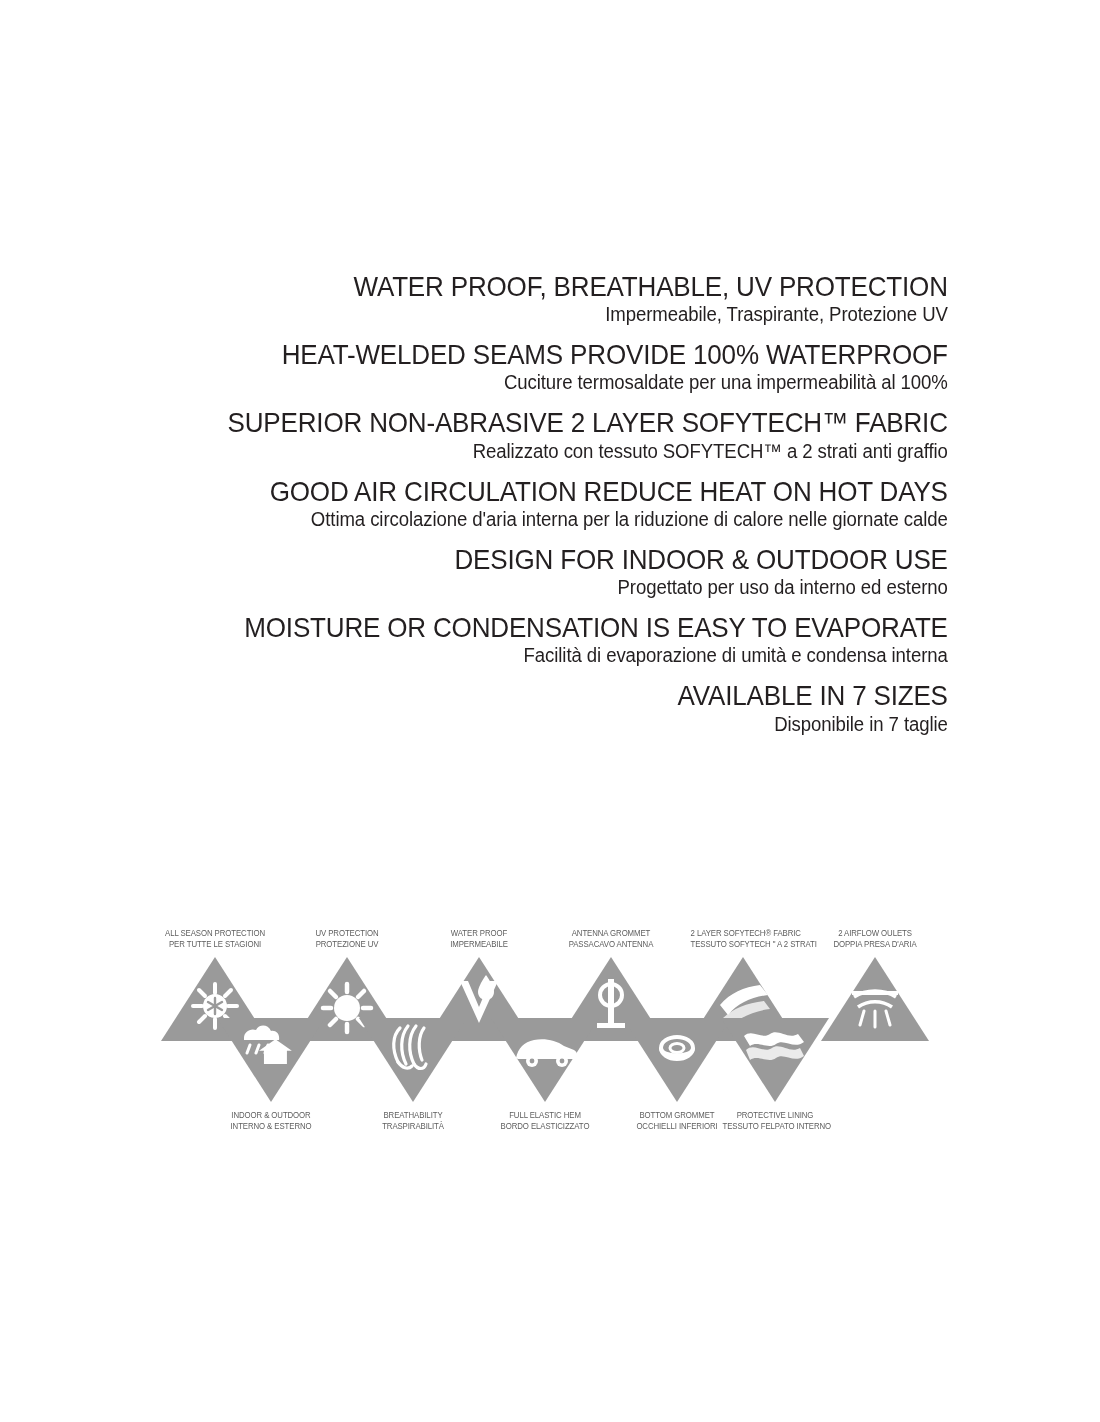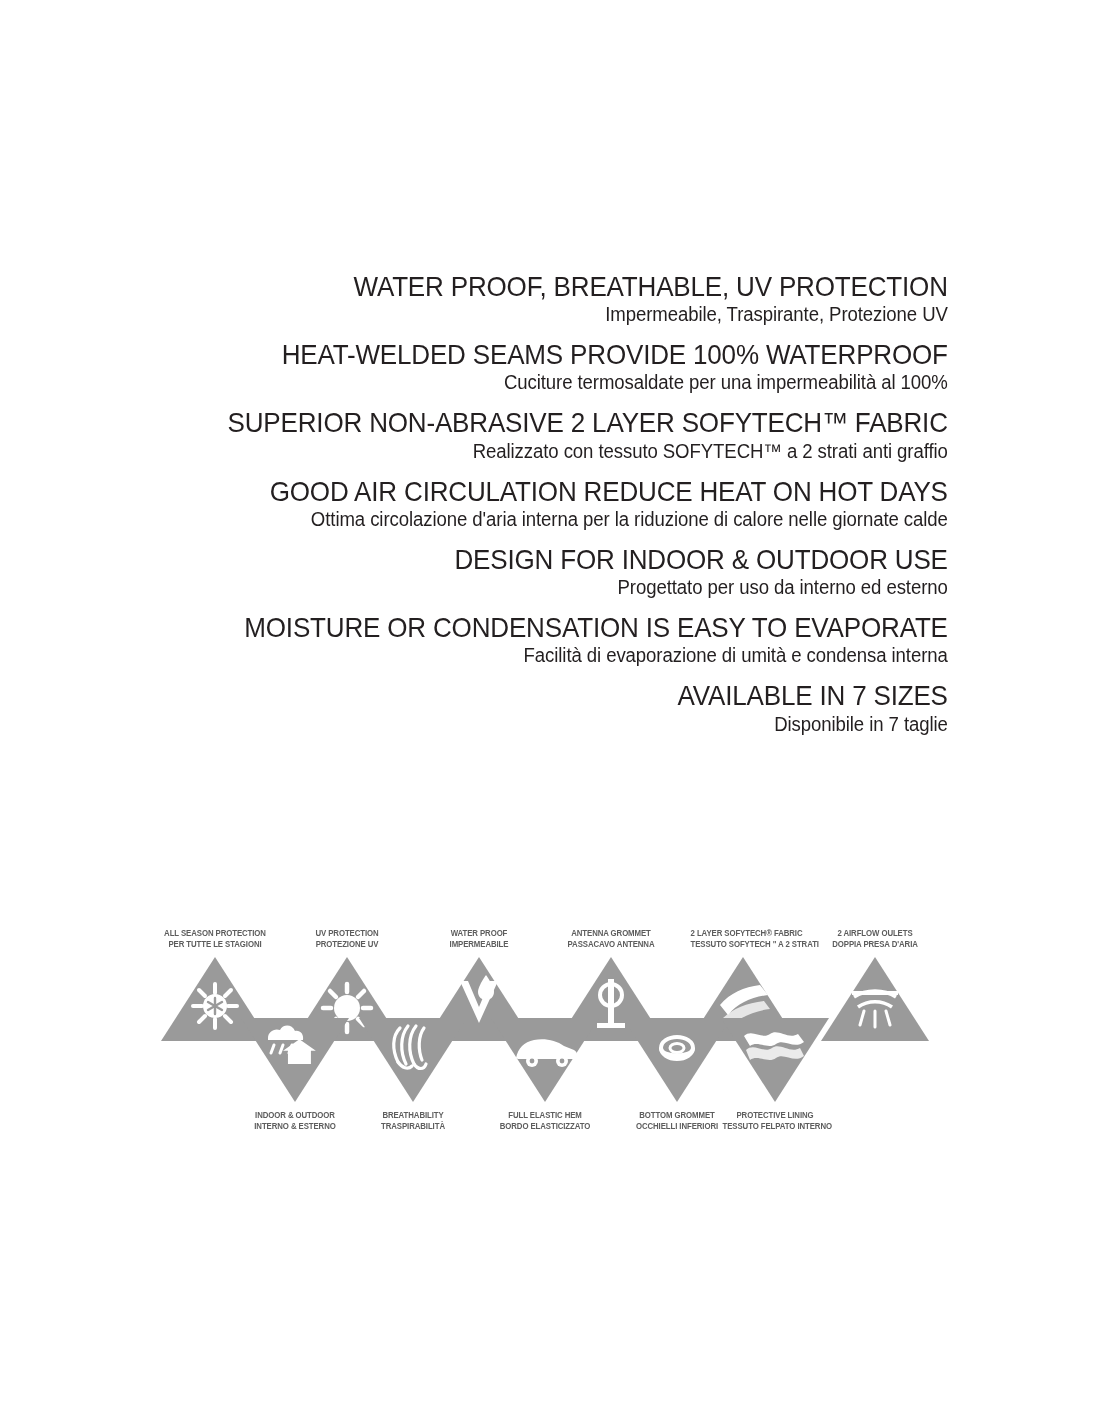--- a/index.html
+++ b/index.html
@@ -54,21 +54,20 @@
   #icon-strip {
     position: absolute;
     left: 150px;
     top: 928px;
     width: 800px;
     height: 190px;
   }
   .icon-group {
     position: absolute;
     width: 114px;
-    font-weight: bold;
   }
   .icon-group .caption {
     font-family: "Liberation Sans Narrow", "Liberation Sans", sans-serif;
     font-size: 8.5px;
     line-height: 1.25;
     text-align: center;
     color: #5d5d5d;
     letter-spacing: -0.1px;
     white-space: nowrap;
     transform: scaleX(0.92);
@@ -241,21 +240,21 @@
         <g stroke="#ffffff" stroke-width="3" stroke-linecap="round">
           <line x1="46" y1="58" x2="42" y2="72"></line>
           <line x1="57" y1="58" x2="57" y2="74"></line>
           <line x1="68" y1="58" x2="72" y2="72"></line>
         </g>
         <rect x="34" y="38" width="46" height="4" fill="#ffffff"></rect>
       </svg>
     </div>
   </div>
 
-  <div class="icon-group row-bot" style="left:88px;">
+  <div class="icon-group row-bot" style="left:64px;">
     <div class="tri-wrap">
       <svg width="114" height="92" viewBox="0 0 114 92">
         <polygon points="3,4 111,4 57,88" fill="#9a9a9a"></polygon>
         <path d="M30 24 C30 18 36 14 42 16 C45 10 54 10 57 17 C62 16 66 20 65 26 L30 26 Z" fill="#ffffff"></path>
         <g stroke="#ffffff" stroke-width="3" stroke-linecap="round">
           <line x1="36" y1="31" x2="33" y2="39"></line>
           <line x1="45" y1="31" x2="42" y2="39"></line>
           <line x1="54" y1="31" x2="51" y2="39"></line>
         </g>
         <path d="M62 34 L82 20 L102 34 L96 34 L96 50 L68 50 L68 34 Z" fill="#ffffff" transform="translate(-14,4) scale(0.82) translate(10,6)"></path>

